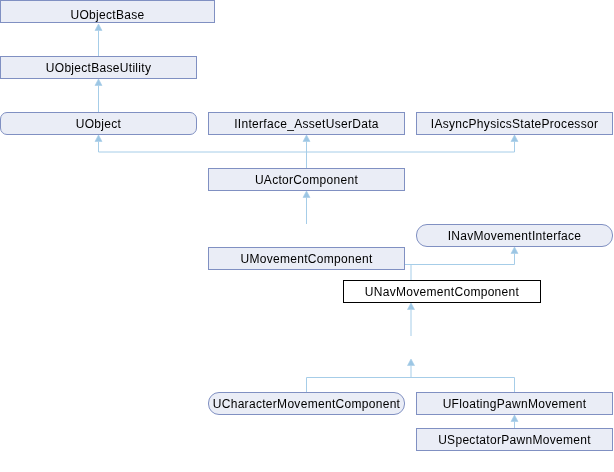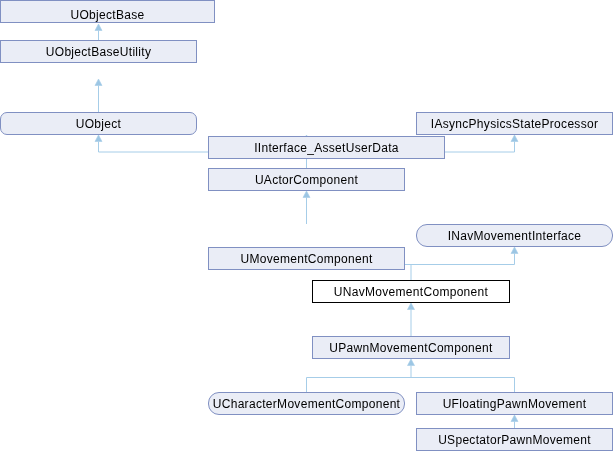--- a/index.html
+++ b/index.html
@@ -38,20 +38,21 @@
     font-size: 12px;
     letter-spacing: 0.3px;
     color: var(--text, #000000);
     white-space: nowrap;
     cursor: pointer;
   }
   .node.focus {
     background: var(--focus-fill, #ffffff);
     border-color: var(--focus-border, #000000);
     cursor: default;
+    margin-left: 31px;
   }
 </style>
 </head>
 <body>
 
 <div class="canvas">
 
   <svg class="edges" viewBox="0 0 614 472" xmlns="http://www.w3.org/2000/svg">
 
     <path class="edge" d="M98.5 30.5 V56"></path>
@@ -78,47 +79,44 @@
     <path class="edge" d="M411 365.5 V377.5 M306.5 392 V377.5 H514.5 V392"></path>
     <polygon class="arrow" points="411,359 407.5,365.5 414.5,365.5"></polygon>
 
     <path class="edge" d="M514.5 421.5 V448"></path>
     <polygon class="arrow" points="514.5,415 511,421.5 518,421.5"></polygon>
   </svg>
 
   <div class="node" style="left:0px;   top:0;   width:215px;align-items:flex-end;">
     <span>UObjectBase</span>
   </div>
-  <div class="node" style="left:0px;   top:40px;  width:197px;">
+  <div class="node" style="left:0px;   top:56px;  width:197px;">
     <span>UObjectBaseUtility</span>
   </div>
   <div class="node" style="left:0px;   top:112px; width:197px;border-radius:7px;">
     <span>UObject</span>
   </div>
-  <div class="node" style="left:208px; top:112px; width:237px;margin-top:24px;">
+  <div class="node" style="left:208px; top:112px; width:197px;">
     <span>IInterface_AssetUserData</span>
   </div>
   <div class="node" style="left:416px; top:112px; width:197px;text-align:center;">
     <span>IAsyncPhysicsStateProcessor</span>
   </div>
   <div class="node" style="left:208px; top:168px; width:197px;">
     <span>UActorComponent</span>
   </div>
   <div class="node" style="left:208px; top:224px; width:197px;margin-top:23px;">
     <span>UMovementComponent</span>
   </div>
   <div class="node" style="left:416px; top:224px; width:197px;border-radius:11px;">
     <span>INavMovementInterface</span>
   </div>
   <div class="node focus" style="left:312px; top:280px; width:198px;">
     <span>UNavMovementComponent</span>
   </div>
-  <div class="node" style="left:312px; top:336px; width:198px;">
-    <span>UPawnMovementComponent</span>
-  </div>
   <div class="node" style="left:208px; top:392px; width:197px;border-radius:11px;">
     <span>UCharacterMovementComponent</span>
   </div>
   <div class="node" style="left:416px; top:392px; width:197px;">
     <span>UFloatingPawnMovement</span>
   </div>
   <div class="node" style="left:416px; top:428px; width:197px;">
     <span>USpectatorPawnMovement</span>
   </div>
 

